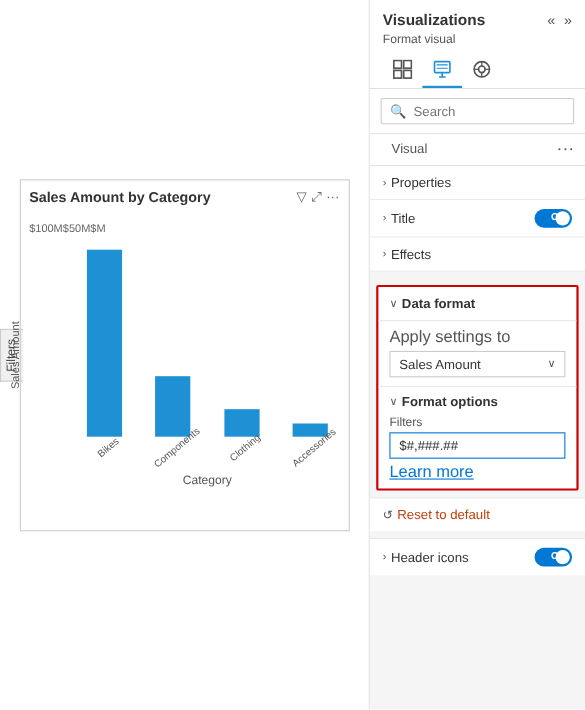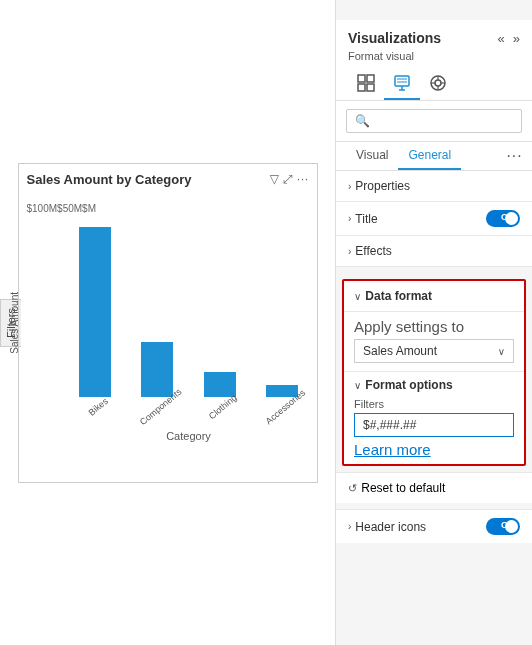--- a/index.html
+++ b/index.html
@@ -69,21 +69,20 @@
       border-left: 1px solid #ddd;
       display: flex;
       flex-direction: column;
       overflow: hidden;
     }
 
     .panel-header {
       background: #fff;
       padding: 10px 12px 0 12px;
       border-bottom: 1px solid #e0e0e0;
-      margin-top: 20px;
     }
 
     .panel-top-row {
       display: flex;
       align-items: center;
       justify-content: space-between;
       margin-bottom: 4px;
     }
 
     .panel-title {
@@ -327,21 +326,21 @@
       cursor: pointer;
     }
 
     .reset-icon {
       font-size: 11px;
       color: #555;
     }
 
     .reset-label {
       font-size: 12px;
-      color: #000000;
+      color: #c2410c;
     }
 
     .toggle-section {
       background: #fff;
       padding: 8px 12px;
       display: flex;
       align-items: center;
       justify-content: space-between;
       border-top: 1px solid #e8e8e8;
     }
@@ -482,27 +481,27 @@
           <line x1="2" y1="9" x2="6" y2="9" stroke="#555" stroke-width="1.2"></line>
           <line x1="12" y1="9" x2="16" y2="9" stroke="#555" stroke-width="1.2"></line>
         </svg>
       </button>
     </div>
   </div>
 
   <div style="background:#fff; padding: 0 0 0 0; border-bottom:1px solid #e0e0e0;">
     <div class="search-bar">
       <span class="search-icon">🔍</span>
+      <input class="search-input" type="text" placeholder="Search" style="">
     </div>
   </div>
 
   <div class="tabs-row">
     <div class="tab-items">
       <div class="tab-item">Visual</div>
-      <div class="tab-item active">General</div>
     </div>
     <span class="tab-more">···</span>
   </div>
 
   <div class="panel-content">
 
     <div class="section-item">
       <div class="section-item-left">
         <span class="chevron">›</span>
         <span class="section-label">Properties</span>

